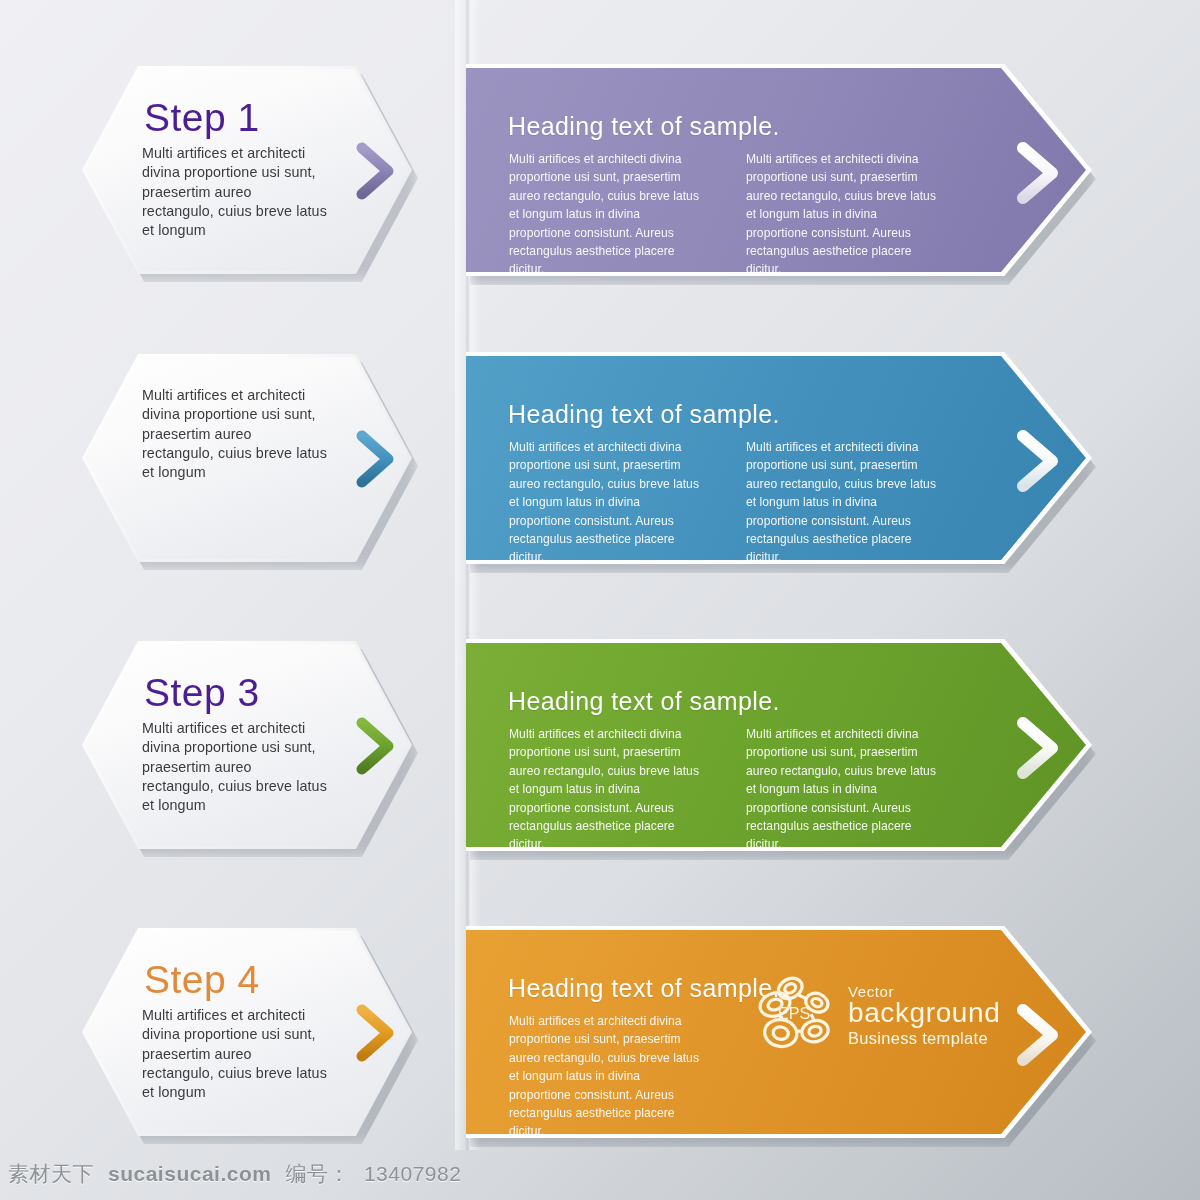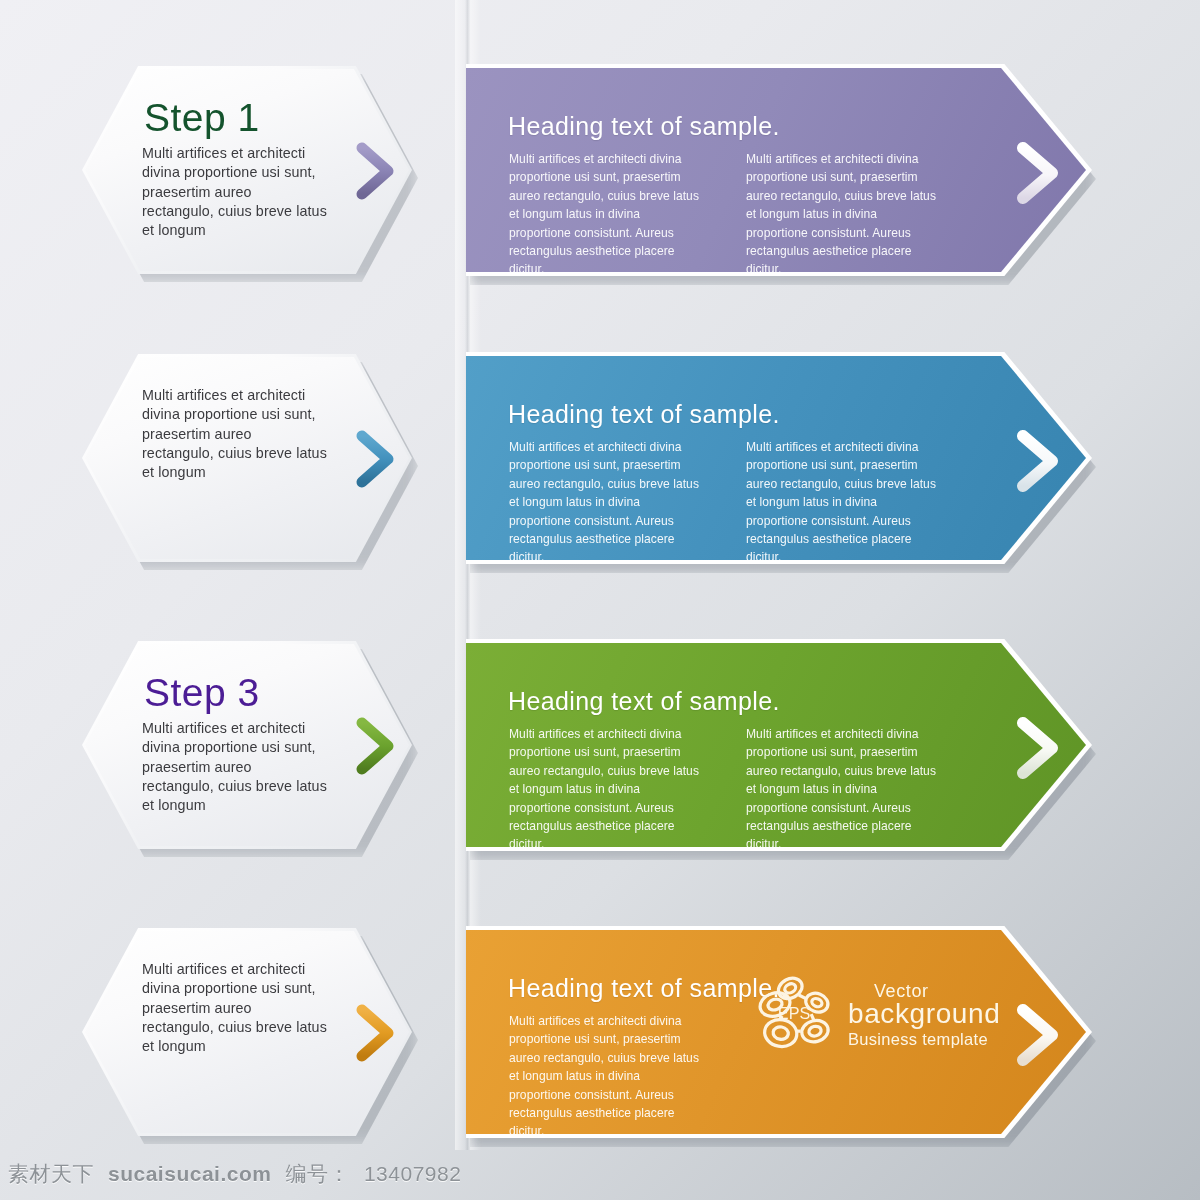--- a/index.html
+++ b/index.html
@@ -81,21 +81,21 @@
     text-align:right;
   }
   .cols{position:absolute;left:43px;top:82px;width:480px;display:flex;gap:42px;}
   .col{width:195px;font-size:12.1px;line-height:1.52;color:rgba(255,255,255,.93);letter-spacing:.05px;}
   .banner-arrow{position:absolute;left:506px;top:72px;width:92px;height:66px;}
 
   
   .eps-badge{position:absolute;left:288px;top:43px;width:280px;height:84px;display:flex;align-items:center;gap:12px;}
   .eps-logo{width:82px;height:78px;flex:0 0 auto;}
   .eps-text{color:#fdf6e6;line-height:1.02;}
-  .eps-l1{font-size:18px;letter-spacing:.6px;margin-left:26px;}
+  .eps-l1{font-size:15px;letter-spacing:.6px;}
   .eps-l2{font-size:28px;letter-spacing:.6px;}
   .eps-l3{font-size:16.5px;letter-spacing:.3px;margin-top:2px;}
 
   
   #watermark{
     position:absolute;left:0;bottom:0;width:1200px;height:52px;
     display:flex;align-items:center;gap:14px;padding-left:8px;
     font-size:21px;color:#8d9297;
     text-shadow:0 1px 0 rgba(255,255,255,.85);
     letter-spacing:.5px;
@@ -109,21 +109,21 @@
 
 <div id="stage">
 
   <div class="row" style="top:0px;">
 
     <div class="hex-wrap">
       <div class="hex-shadow"></div>
       <div class="hex"></div>
       <div class="hex-inner"></div>
       <div class="hex-content">
-        <div class="step-title" style="color:#14532d">Step 1</div>
+        <div class="step-title" style="color:#4c1d95">Step 1</div>
         <div class="step-body">Multi artifices et architecti divina proportione usi sunt, praesertim aureo rectangulo, cuius breve latus et longum</div>
       </div>
       <svg class="hex-arrow" viewBox="0 0 80 62">
         <defs>
           <linearGradient id="hga1" x1="0" y1="0" x2="0" y2="1">
             <stop offset="0%" stop-color="#a49cc8"></stop>
               <stop offset="50%" stop-color="#8b84b5"></stop>
               <stop offset="100%" stop-color="#6f6795"></stop>
           </linearGradient>
         </defs>
@@ -249,20 +249,21 @@
     </div>
   </div>
 
   <div class="row" style="top:862px;">
 
     <div class="hex-wrap">
       <div class="hex-shadow"></div>
       <div class="hex"></div>
       <div class="hex-inner"></div>
       <div class="hex-content">
+        <div class="step-title" style="color:#e08a3c">Step 4</div>
         <div class="step-body">Multi artifices et architecti divina proportione usi sunt, praesertim aureo rectangulo, cuius breve latus et longum</div>
       </div>
       <svg class="hex-arrow" viewBox="0 0 80 62">
         <defs>
           <linearGradient id="hga4" x1="0" y1="0" x2="0" y2="1">
             <stop offset="0%" stop-color="#f0b145"></stop>
               <stop offset="50%" stop-color="#e29b22"></stop>
               <stop offset="100%" stop-color="#c07c10"></stop>
           </linearGradient>
         </defs>

